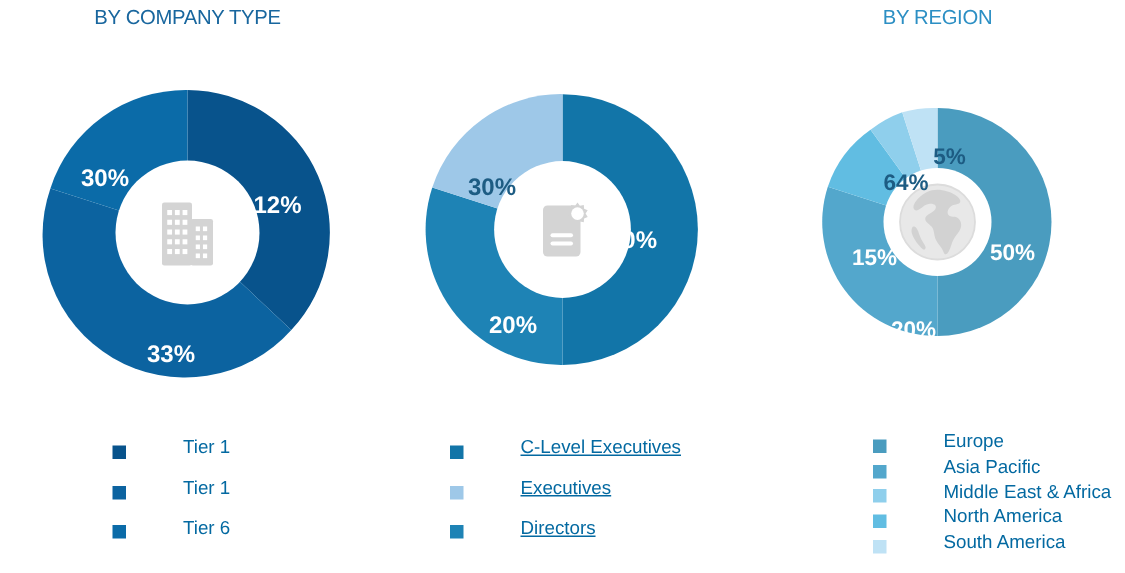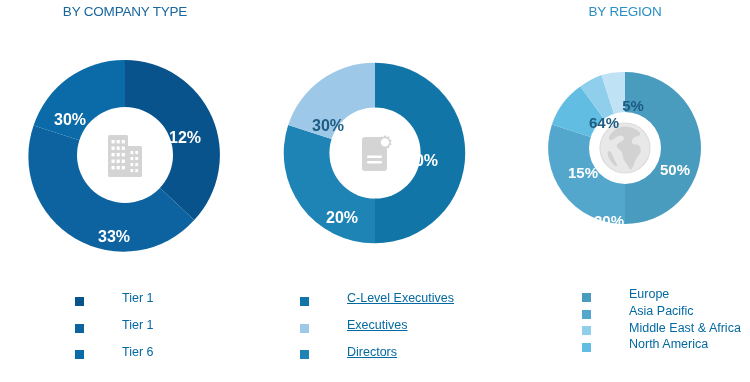--- a/index.html
+++ b/index.html
@@ -270,16 +270,20 @@
         <span class="legend-label">Asia Pacific</span>
       </div>
       <div class="legend-row">
         <span class="swatch" style="background:#8FCFEC"></span>
         <span class="legend-label">Middle East &amp; Africa</span>
       </div>
       <div class="legend-row">
         <span class="swatch" style="background:#61BDE2"></span>
         <span class="legend-label">North America</span>
       </div>
+      <div class="legend-row">
+        <span class="swatch" style="background:#BFE2F5"></span>
+        <span class="legend-label">South America</span>
+      </div>
     </div>
   </div>
 
 </div>
 
 </body></html>

